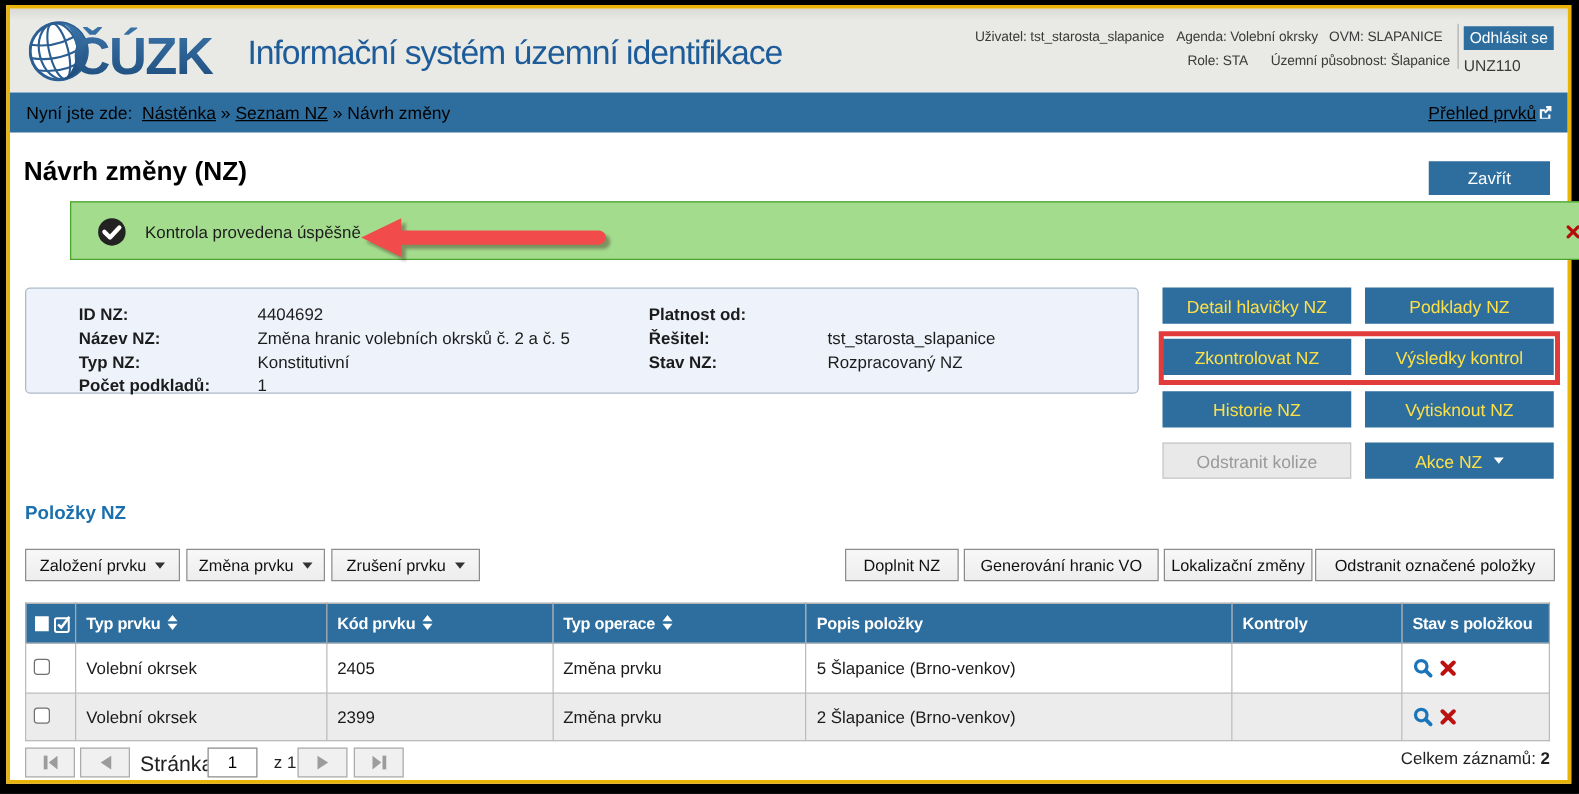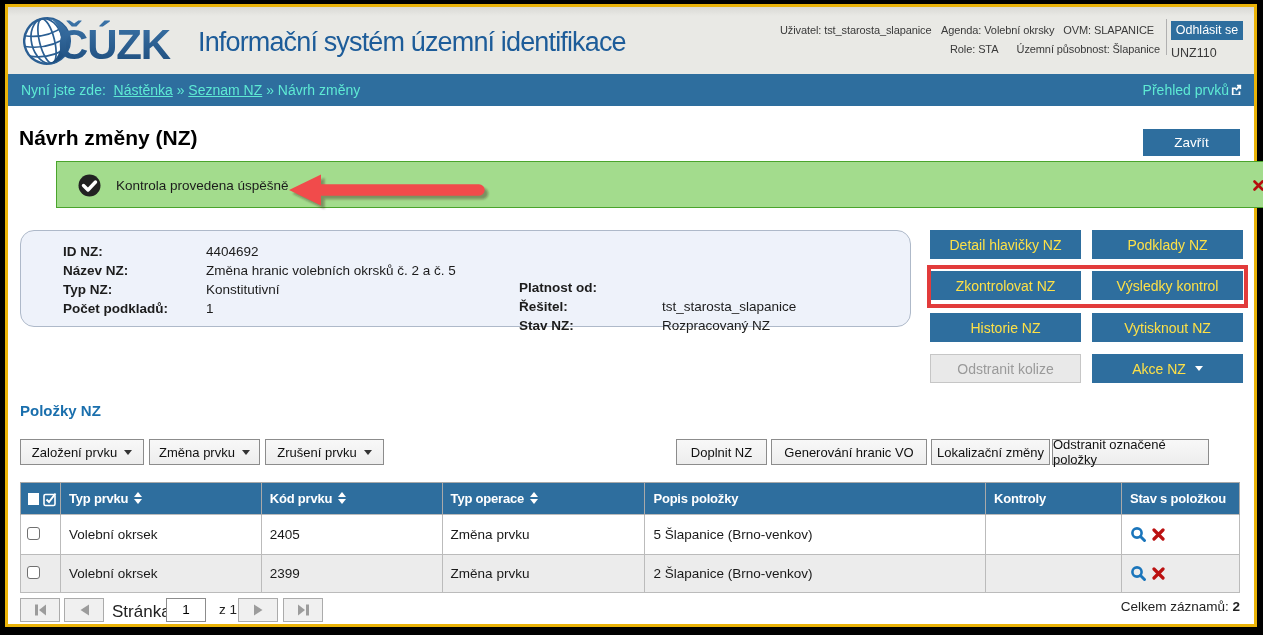--- a/index.html
+++ b/index.html
@@ -15,43 +15,43 @@
   #h-title { position:absolute; left:190px; top:20px; font-size:27px; font-weight:normal;
     color:#1d5c99; letter-spacing:-0.85px; white-space:nowrap; }
   .hinfo { position:absolute; font-size:11px; letter-spacing:-0.1px; color:#3a3a3a; white-space:nowrap; }
   #sep { position:absolute; left:1158px; top:12px; width:1px; height:36px; background:#b0b0b0; }
   #logout { position:absolute; left:1163px; top:14px; width:72px; height:19px;
     background:#2e6e9e; color:#fff; font-size:12.5px; text-align:center; line-height:19px; }
   #unz { position:absolute; left:1163px; top:39px; font-size:12.5px; color:#3a3a3a; }
 
   
   #crumb { position:absolute; left:0; top:67px; width:1246px; height:32px;
-    background:#2e6e9e; color:#5eead4; font-size:14px; line-height:32px; }
+    background:#2e6e9e; color:#000000; font-size:14px; line-height:32px; }
   #crumb .lnk { text-decoration:underline; }
   #crumb-l { position:absolute; left:13px; top:0; }
-  #crumb-r { position:absolute; right:25px; top:0; }
+  #crumb-r { position:absolute; right:25px; top:0; text-decoration:underline; }
 
   
   #h2 { position:absolute; left:11px; top:119px; font-size:21px; font-weight:bold; color:#000000; }
   .btn { position:absolute; background:#2e6e9e; color:#fff; font-size:14px;
     text-align:center; display:flex; align-items:center; justify-content:center; }
   #zavrit { left:1135px; top:122px; width:97px; height:27px; font-size:13.5px; }
 
   
   #alert { position:absolute; left:12px; top:154px; width:1230px; height:47px;
     background:#a3dc8d; border:1px solid #4aa42c;margin-left:36px; }
   #alert-txt { position:absolute; left:59px; top:16px; font-size:13.5px; color:#1c1c1c; }
   #alert-x { position:absolute; right:21px; top:18px; }
 
   
-  #panel { position:absolute; left:12px; top:223px; width:891px; height:97px;
-    background:#eef2fa; border:1px solid #aeb9c9; border-radius:14px; }
+  #panel { position:absolute; left:12px; top:223px; width:891px; height:85px;
+    background:#eef2fa; border:1px solid #aeb9c9; border-radius:4px; }
   #panel .col { position:absolute; top:11px; font-size:13.5px; color:#1c1c1c; line-height:19px; }
   #panel .c1 { left:42px; }
-  #panel .c2 { left:498px;margin-top:36px; }
+  #panel .c2 { left:498px; }
   #panel .lbl { display:inline-block; font-weight:bold; }
   #panel .c1 .lbl { width:143px; }
   #panel .c2 .lbl { width:143px; }
 
   
   .gbtn { position:absolute; width:151px; height:29px; background:#2e6e9e; color:#fde047;
     font-size:14px; display:flex; align-items:center; justify-content:center; }
   .gbtn.dis { background:#e9e9e9; color:#9a9a9a; border:1px solid #c6c6c6; }
   #redrect { position:absolute; left:919px; top:258px; width:321px; height:43px;
     border:4px solid #e23b3b; }
@@ -186,21 +186,21 @@
   <div id="redrect"></div>
 
   <div id="h3">Položky NZ</div>
 
   <div class="tbtn" style="left:12px;width:124px">Založení prvku<span class="caret"></span></div>
   <div class="tbtn" style="left:141px;width:111px">Změna prvku<span class="caret"></span></div>
   <div class="tbtn" style="left:257px;width:119px">Zrušení prvku<span class="caret"></span></div>
   <div class="tbtn" style="left:668px;width:91px">Doplnit NZ</div>
   <div class="tbtn" style="left:763px;width:156px">Generování hranic VO</div>
   <div class="tbtn" style="left:923px;width:119px">Lokalizační změny</div>
-  <div class="tbtn" style="left:1044px;width:157px">Odstranit označené položky</div>
+  <div class="tbtn" style="left:1044px;width:192px">Odstranit označené položky</div>
 
   <table id="tbl">
     <tbody>
         <tr>
       <th style="width:40px; padding-left:7px"><span style="display:inline-block;width:11px;height:12px;background:#fff;vertical-align:middle"></span><svg width="14" height="15" viewBox="0 0 14 15" style="vertical-align:middle;margin-left:4px">
               <rect x="1" y="2.5" width="11" height="11" rx="1.5" fill="none" stroke="#fff" stroke-width="1.6"></rect>
               <path d="M3.5 7.5 L6 10 L12.5 1.5" stroke="#fff" stroke-width="2" fill="none"></path>
             </svg></th>
       <th style="width:201px">Typ prvku<span class="sort"><i class="u"></i><i class="d"></i></span></th>
       <th style="width:181px">Kód prvku<span class="sort"><i class="u"></i><i class="d"></i></span></th>

